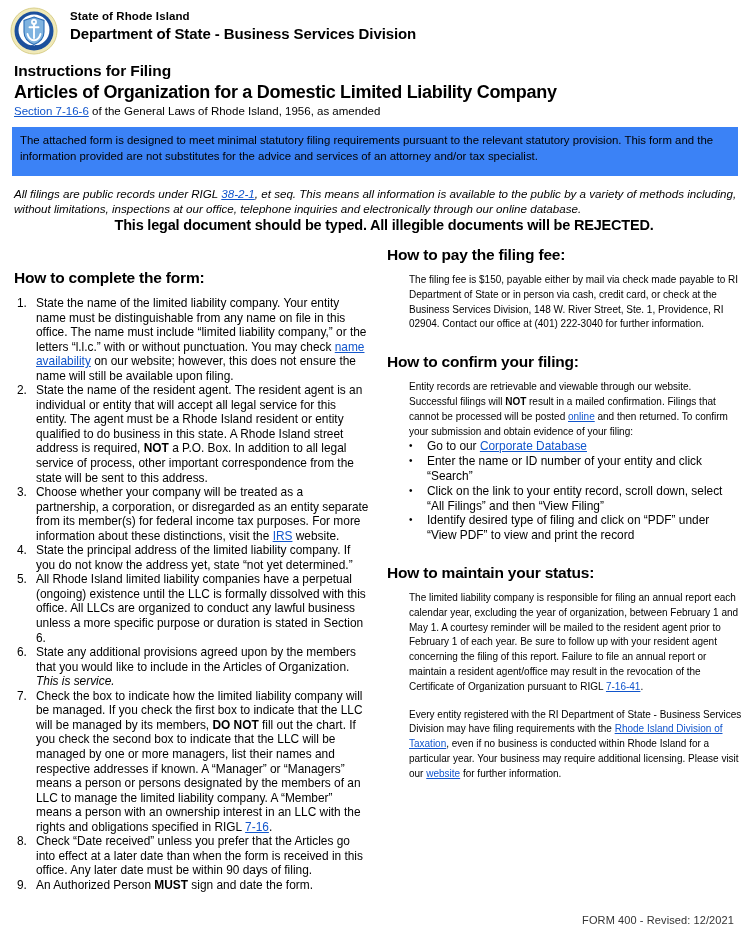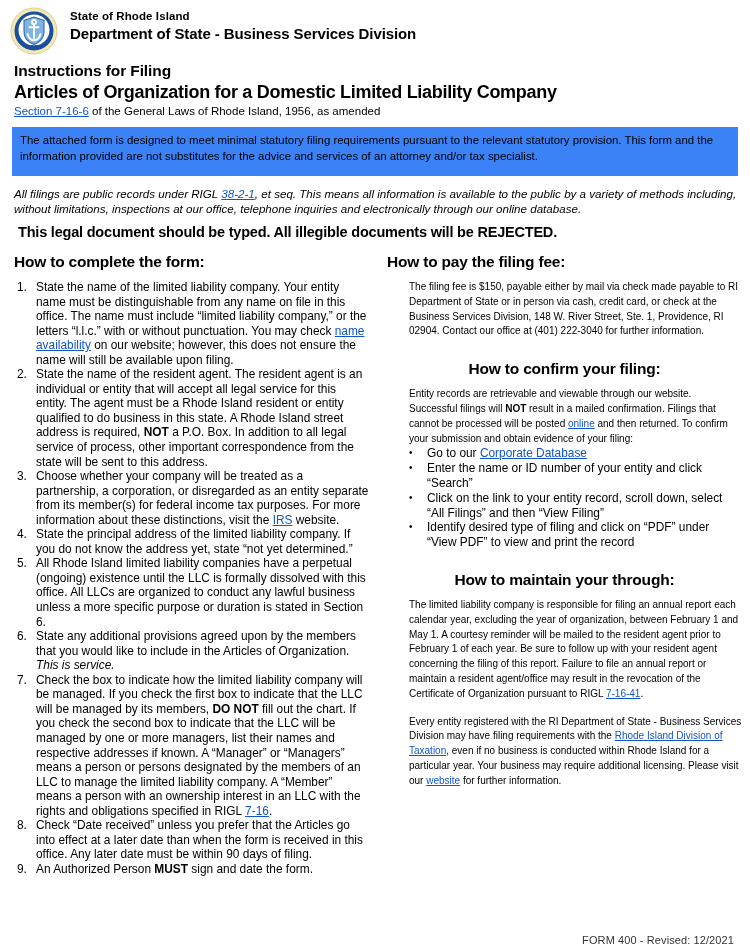--- a/index.html
+++ b/index.html
@@ -91,50 +91,51 @@
   .notice p { margin: 0; }
 
   
   .disclaimer {
     margin: 10px 12px 0 14px;
     font-style: italic;
     font-size: 11.6px;
     line-height: 15px;
   }
   .typed-warning {
-    margin: 8px 0 0 18px;
+    margin: 1px 0 0 18px;
     font-size: 14.5px;
     font-weight: bold;
     letter-spacing: -0.2px;
+    text-align: center;
   }
 
   
   .columns {
     display: flex;
     margin-top: 12px;
     padding: 0 8px 0 14px;
   }
   .col-left {
     width: 355px;
     flex: 0 0 355px;
+    margin-top: 23px;
   }
   .col-right {
     flex: 1 1 auto;
     padding-left: 18px;
   }
   .sec-head {
     font-size: 15.5px;
     font-weight: bold;
     letter-spacing: -0.2px;
     margin: 0 0 8px 0;
     line-height: 20px;
   }
   .sec-head.spaced {
     margin-top: 20px;
-    text-align: center;
   }
 
   
   ol.numlist {
     margin: 0;
     padding: 0;
     list-style: none;
   }
   ol.numlist > li {
     display: flex;
@@ -179,21 +180,21 @@
     flex: 1 1 auto;
   }
 
   b.strong { font-weight: bold; }
   i.em { font-style: italic; }
 
   
   .footer {
     position: absolute;
     right: 16px;
-    bottom: 4px;
+    bottom: 24px;
     font-size: 11px;
     color: #333333;
     letter-spacing: 0.1px;
   }
 </style>
 </head>
 <body>
 
 <div class="page">
 
@@ -300,21 +301,21 @@
           <li>
             <span class="bul">•</span>
             <span class="btext"><span>Click on the link to your entity record, scroll down, select “All Filings” and then “View Filing”</span></span>
           </li>
           <li>
             <span class="bul">•</span>
             <span class="btext"><span>Identify desired type of filing and click on “PDF” under “View PDF” to view and print the record</span></span>
           </li>
         </ul>
 
-      <div class="sec-head spaced">How to maintain your through:</div>
+      <div class="sec-head spaced">How to maintain your status:</div>
       <p class="rpara" id="maintain-p1"><span>The limited liability company is responsible for filing an annual report each calendar year, excluding the year of organization, between February 1 and May 1. A courtesy reminder will be mailed to the resident agent prior to February 1 of each year. Be sure to follow up with your resident agent concerning the filing of this report. Failure to file an annual report or maintain a resident agent/office may result in the revocation of the Certificate of Organization pursuant to  RIGL </span><a class="lnk" href="#">7-16-41</a><span>.</span></p>
       <p class="rpara" id="maintain-p2"><span>Every entity registered with the RI Department of State - Business Services Division may have filing requirements with the </span><a class="lnk" href="#">Rhode Island Division of Taxation</a><span>, even if no business is conducted within Rhode Island for a particular year. Your business may require additional licensing. Please visit our </span><a class="lnk" href="#">website</a><span> for further information.</span></p>
 
     </div>
   </div>
 
   <div class="footer">FORM 400 - Revised:  12/2021</div>
 
 </div>
 

